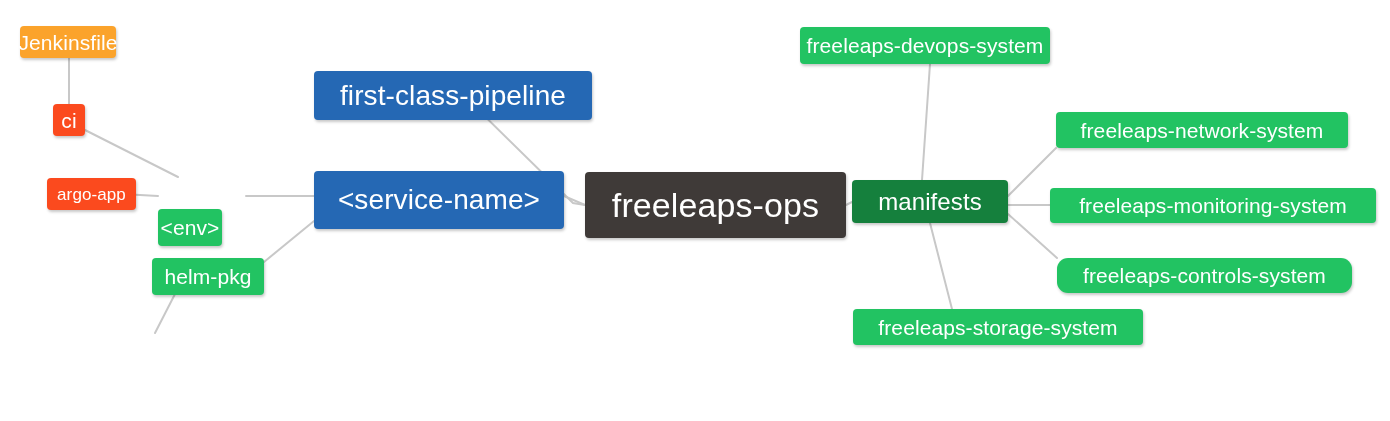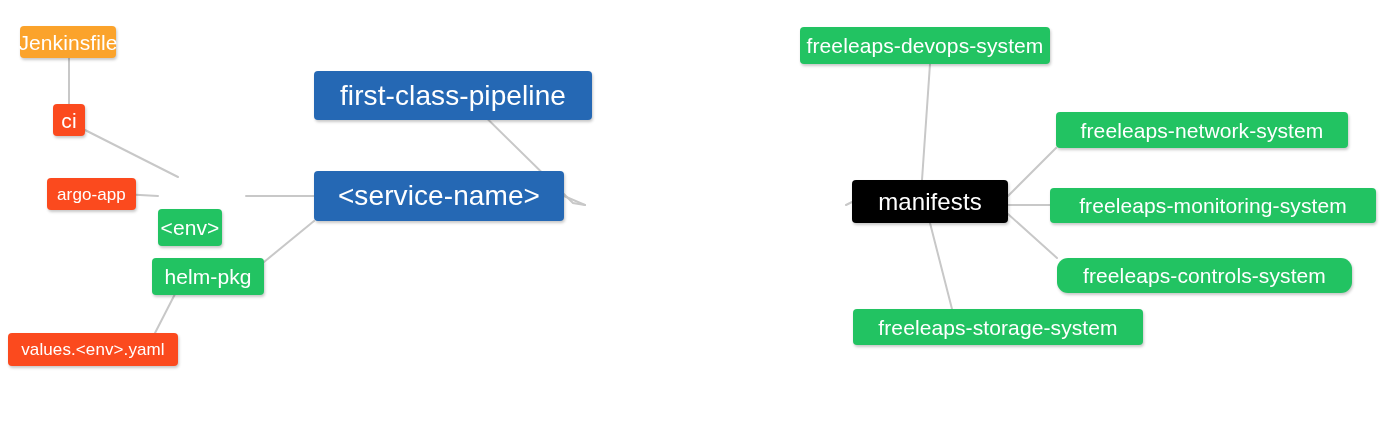--- a/index.html
+++ b/index.html
@@ -67,27 +67,30 @@
       <path d="M 158 196 L 122 194" fill="none" stroke="#c8c8c8" stroke-width="2" stroke-linecap="round"></path>
       <path d="M 178 177 L 85 130" fill="none" stroke="#c8c8c8" stroke-width="2" stroke-linecap="round"></path>
       <path d="M 69 104 L 69 58" fill="none" stroke="#c8c8c8" stroke-width="2" stroke-linecap="round"></path>
       <path d="M 175 294 L 155 333" fill="none" stroke="#c8c8c8" stroke-width="2" stroke-linecap="round"></path>
       <path d="M 922 180 L 930 64" fill="none" stroke="#c8c8c8" stroke-width="2" stroke-linecap="round"></path>
       <path d="M 1008 196 L 1056 148" fill="none" stroke="#c8c8c8" stroke-width="2" stroke-linecap="round"></path>
       <path d="M 1008 205 L 1050 205" fill="none" stroke="#c8c8c8" stroke-width="2" stroke-linecap="round"></path>
       <path d="M 1008 214 L 1057 258" fill="none" stroke="#c8c8c8" stroke-width="2" stroke-linecap="round"></path>
       <path d="M 930 223 L 952 309" fill="none" stroke="#c8c8c8" stroke-width="2" stroke-linecap="round"></path>
     </svg>
+<div class="node tier-root" style="left: 585px; top: 172px; width: 261px; height: 66px; background: rgb(63, 58, 56);">
+      <span class="node-label">freeleaps-ops</span>
+    </div>
     <div class="node tier-main" style="left: 314px; top: 37px; width: 278px; height: 49px; background: rgb(37, 104, 180); margin-top: 34px;">
       <span class="node-label">first-class-pipeline</span>
     </div>
-    <div class="node tier-main" style="left: 314px; top: 171px; width: 250px; height: 50px; background: rgb(37, 104, 180);">
+    <div class="node tier-main" style="left: 314px; top: 171px; width: 250px; height: 58px; background: rgb(37, 104, 180);">
       <span class="node-label">&lt;service-name&gt;</span>
     </div>
-    <div class="node tier-sub" style="left: 852px; top: 180px; width: 156px; height: 43px; background: #000000;">
+    <div class="node tier-sub" style="left: 852px; top: 180px; width: 156px; height: 43px; background: #15803d;">
       <span class="node-label">manifests</span>
     </div>
     <div class="node tier-leaf" style="left: 158px; top: 177px; width: 64px; height: 37px; background: rgb(34, 195, 98); margin-top: 32px;">
       <span class="node-label">&lt;env&gt;</span>
     </div>
     <div class="node tier-leaf" style="left: 152px; top: 258px; width: 112px; height: 37px; background: rgb(34, 195, 98);">
       <span class="node-label">helm-pkg</span>
     </div>
     <div class="node tier-leaf" style="left: 800px; top: 27px; width: 250px; height: 37px; background: rgb(34, 195, 98);">
       <span class="node-label">freeleaps-devops-system</span>
@@ -106,16 +109,13 @@
     </div>
     <div class="node tier-tiny" style="left: 20px; top: 26px; width: 96px; height: 32px; background: rgb(251, 163, 43);">
       <span class="node-label">Jenkinsfile</span>
     </div>
     <div class="node tier-tiny" style="left: 53px; top: 104px; width: 32px; height: 32px; background: rgb(251, 74, 30);">
       <span class="node-label">ci</span>
     </div>
     <div class="node tier-small" style="left: 47px; top: 178px; width: 89px; height: 32px; background: rgb(251, 74, 30);">
       <span class="node-label">argo-app</span>
     </div>
-    <div class="node tier-small" style="left: 8px; top: 333px; width: 170px; height: 33px; background: rgb(251, 74, 30);">
-      <span class="node-label">values.&lt;env&gt;.yaml</span>
-    </div>
   </div>
 
 </body></html>

